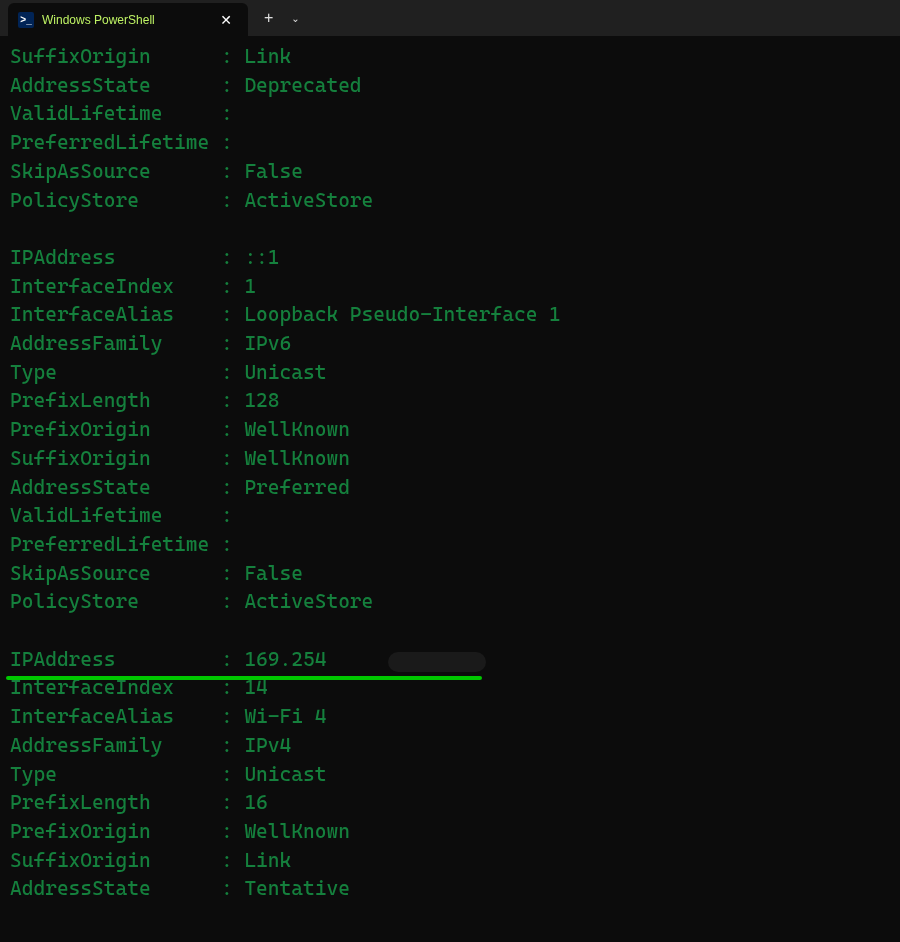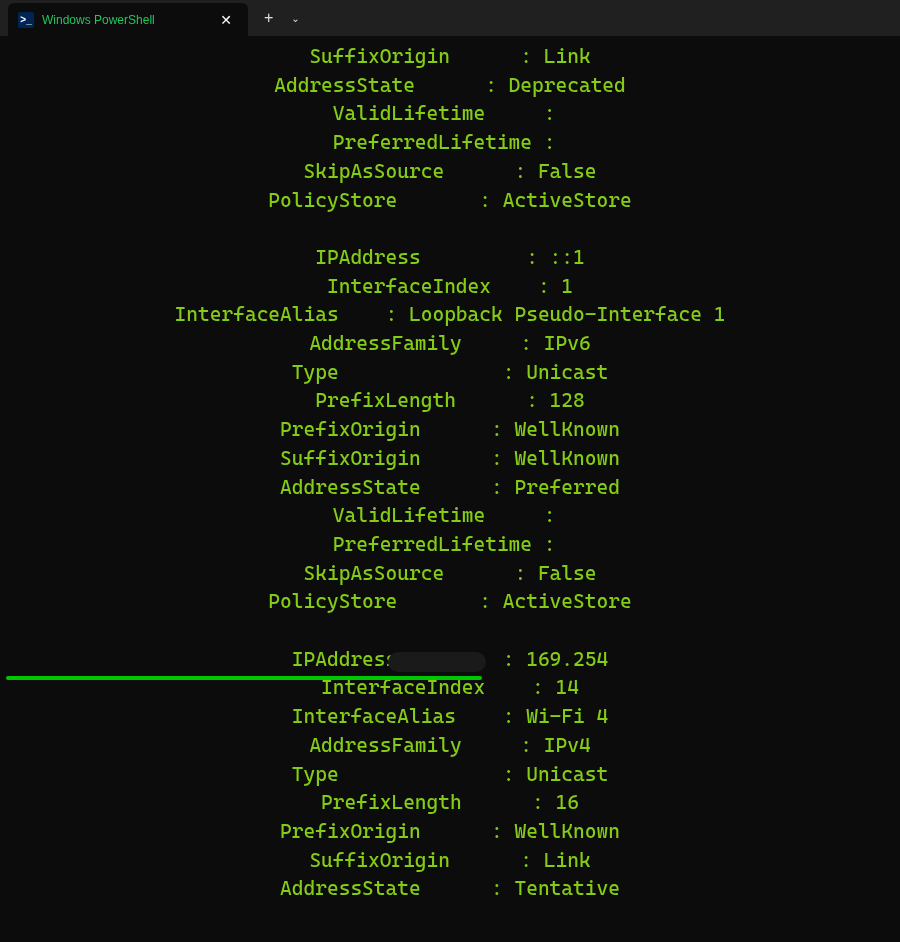--- a/index.html
+++ b/index.html
@@ -42,21 +42,21 @@
       margin-right: 8px;
       border-radius: 2px;
     }
     .tab-icon-inner {
       color: #ffffff;
       font-size: 10px;
       font-weight: bold;
       font-family: Arial, sans-serif;
     }
     .tab-title {
-      color: #22c55e;
+      color: #bef264;
       font-size: 12px;
       font-family: "Segoe UI", Arial, sans-serif;
       flex: 1;
     }
     .tab-close {
       color: #ffffff;
       font-size: 14px;
       padding: 2px 6px;
       cursor: pointer;
       font-family: Arial, sans-serif;
@@ -78,26 +78,25 @@
     .tab-dropdown {
       color: #ffffff;
       font-size: 10px;
       padding: 6px 8px;
       cursor: pointer;
       font-family: Arial, sans-serif;
       opacity: 0.85;
     }
     .terminal {
       padding: 6px 10px 10px 10px;
-      color: #84cc16;
+      color: #15803d;
       font-size: 20px;
       line-height: 28.7px;
       white-space: pre;
       position: relative;
-      text-align: center;
     }
     .highlight-line {
       position: absolute;
       height: 4px;
       background: #00c800;
       border-radius: 2px;
     }
     .redact {
       position: absolute;
       background: #1a1a1a;

